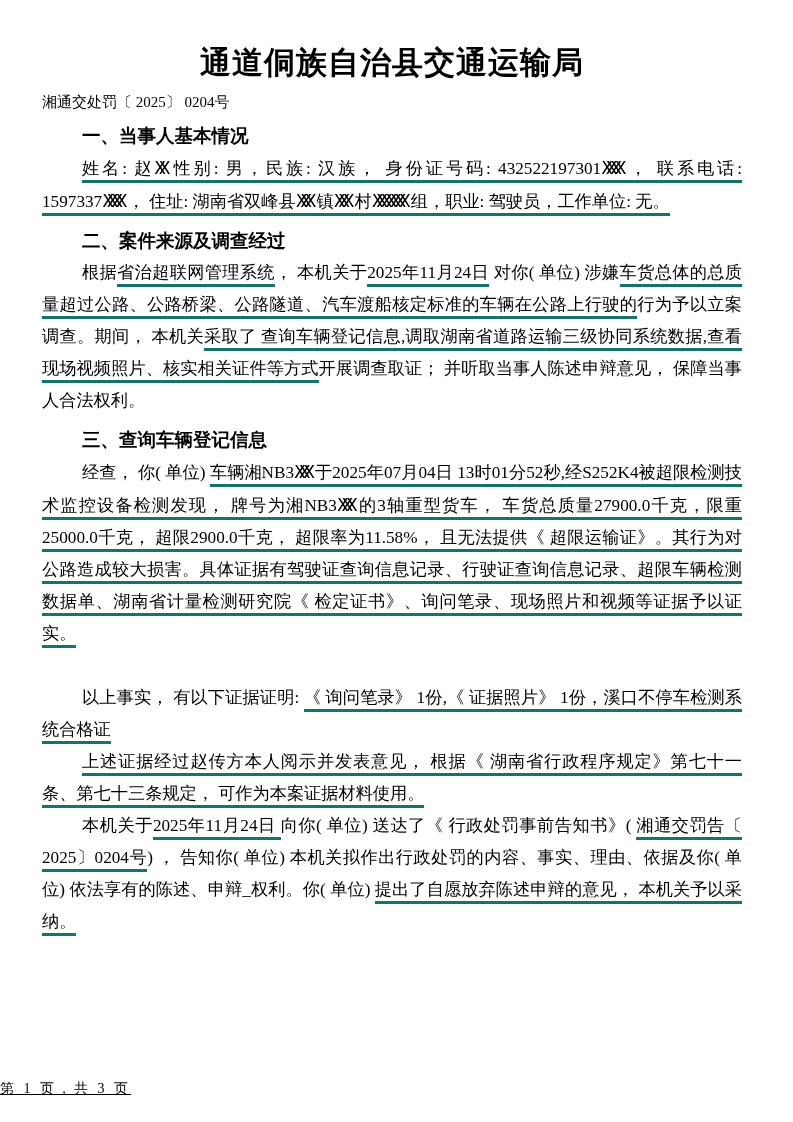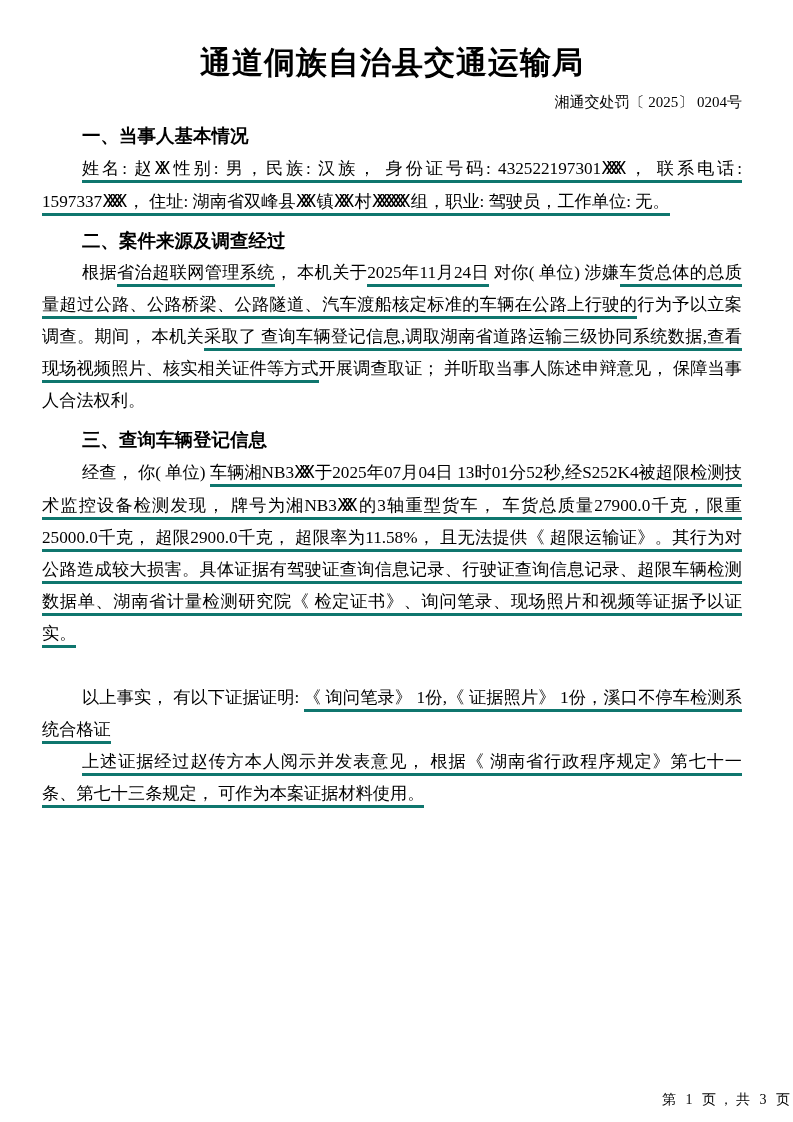--- a/index.html
+++ b/index.html
@@ -28,21 +28,21 @@
     margin: 0;
     text-align: center;
     font-family: "DejaVu Sans", sans-serif;
     font-weight: 900;
     font-size: 30px;
     line-height: 45px;
     letter-spacing: 1px;
   }
   .doc-no {
     margin: 6px 0 0;
-    text-align: right;
+    text-align: left;
     font-size: 15px;
     line-height: 22px;
   }
   .sec-h {
     margin: 6px 0 0;
     padding-left: 40px;
     font-family: "DejaVu Sans", sans-serif;
     font-weight: 700;
     font-size: 18.5px;
     line-height: 33px;
@@ -61,24 +61,25 @@
   }
   .xrun {
     letter-spacing: -0.42em;
     margin-right: 0.42em;
     font-family: "DejaVu Sans", sans-serif;
   }
   .page-footer {
     position: absolute;
     left: 0;
     right: 0;
-    bottom: 13px;
-    text-align: right;
+    bottom: 24px;
+    text-align: left;
     font-size: 14px;
     letter-spacing: 3px;
+    text-decoration: underline;
   }
 </style>
 </head>
 <body>
 
 <div class="page">
   <h1 class="org-title">通道侗族自治县交通运输局</h1>
   <div class="doc-no">湘通交处罚〔 2025〕 0204号</div>
 
   <div>
@@ -90,17 +91,18 @@
         <h2 class="sec-h">二、案件来源及调查经过</h2>
         <p class="para"><span class="plain">根据</span><span class="u">省治超联网管理系统</span><span class="plain">， 本机关于</span><span class="u">2025年11月24日</span><span class="plain"> 对你( 单位) 涉嫌</span><span class="u">车货总体的总质量超过公路、公路桥梁、公路隧道、汽车渡船核定标准的车辆在公路上行驶的</span><span class="plain">行为予以立案调查。期间， 本机关</span><span class="u">采取了 查询车辆登记信息,调取湖南省道路运输三级协同系统数据,查看现场视频照片、核实相关证件等方式</span><span class="plain">开展调查取证； 并听取当事人陈述申辩意见， 保障当事人合法权利。</span></p>
       </section>
       <section>
         <h2 class="sec-h">三、查询车辆登记信息</h2>
         <p class="para"><span class="plain">经查， 你( 单位) </span><span class="u">车辆湘NB3<span class="xrun">XXX</span>于2025年07月04日  13时01分52秒,经S252K4被超限检测技术监控设备检测发现， 牌号为湘NB3<span class="xrun">XXX</span>的3轴重型货车， 车货总质量27900.0千克，限重25000.0千克， 超限2900.0千克， 超限率为11.58%， 且无法提供《 超限运输证》。其行为对公路造成较大损害。具体证据有驾驶证查询信息记录、行驶证查询信息记录、超限车辆检测数据单、湖南省计量检测研究院《 检定证书》、询问笔录、现场照片和视频等证据予以证实。</span></p>
         <p class="para spaced"><span class="plain">以上事实， 有以下证据证明: </span><span class="u">《 询问笔录》 1份,《 证据照片》 1份，溪口不停车检测系统合格证</span></p>
         <p class="para"><span class="u">上述证据经过赵传方本人阅示并发表意见， 根据《 湖南省行政程序规定》第七十一条、第七十三条规定， 可作为本案证据材料使用。</span></p>
       </section>
       <section>
+        <p class="para"><span class="plain">本机关于</span><span class="u">2025年11月24日 </span><span class="plain"> 向你( 单位) 送达了《 行政处罚事前告知书》( </span><span class="u">湘通交罚告〔 2025〕0204号</span><span class="plain">) ， 告知你( 单位) 本机关拟作出行政处罚的内容、事实、理由、依据及你( 单位) 依法享有的陈述、申辩_权利。你( 单位) </span><span class="u">提出了自愿放弃陈述申辩的意见， 本机关予以采纳。</span></p>
       </section>
     </div>
 
   <div class="page-footer">第 1 页，共 3 页</div>
 </div>
 
 </body></html>

